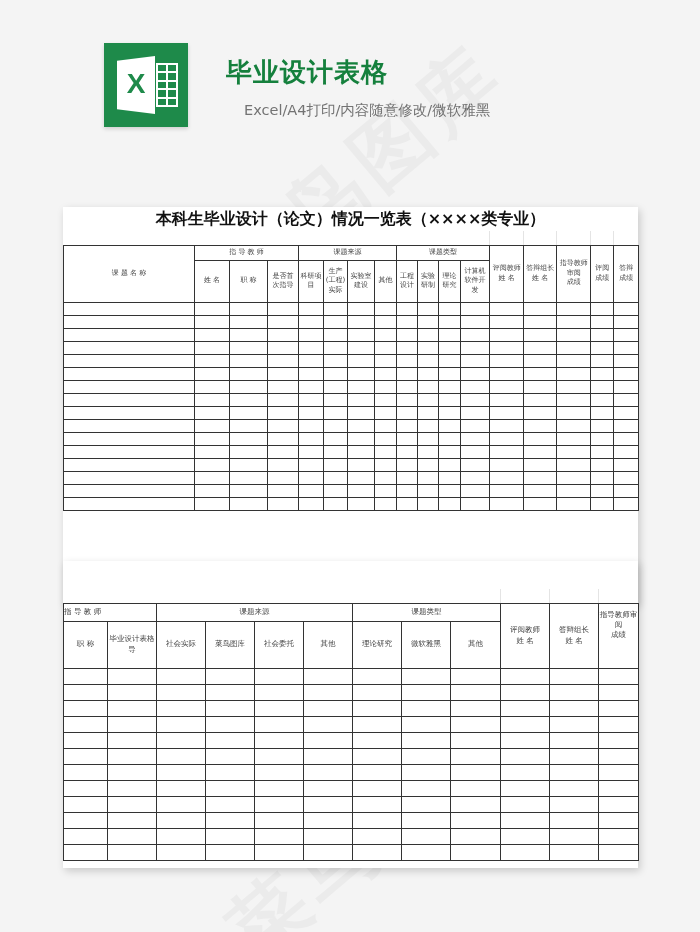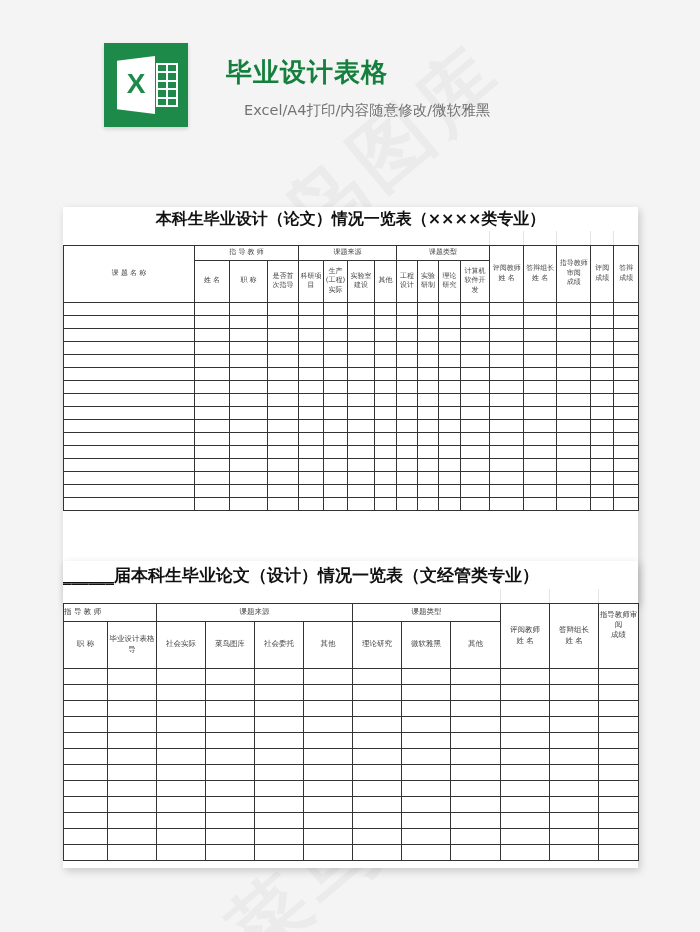--- a/index.html
+++ b/index.html
@@ -464,23 +464,20 @@
           <td></td>
           <td></td>
           <td></td>
           <td></td>
         </tr>
       </tbody>
   </table>
 </div>
 
 <div class="sheet" style="top:561px; width:575px; height:307px;">
-  <div class="sheet-title" style="height:28px; line-height:28px; font-size:17px; padding-left:0; text-align:left;">
-    <span style="text-decoration:underline; color:#111;">______</span><span>届本科生毕业论文（设计）情况一览表（文经管类专业）</span>
-  </div>
   <table class="t2" style="top:28px; width:575px;">
     <colgroup>
       <col style="width:44px">
         <col style="width:49px">
         <col style="width:49px">
         <col style="width:49px">
       <col style="width:49px">
         <col style="width:49px">
         <col style="width:49px">
         <col style="width:49px">

